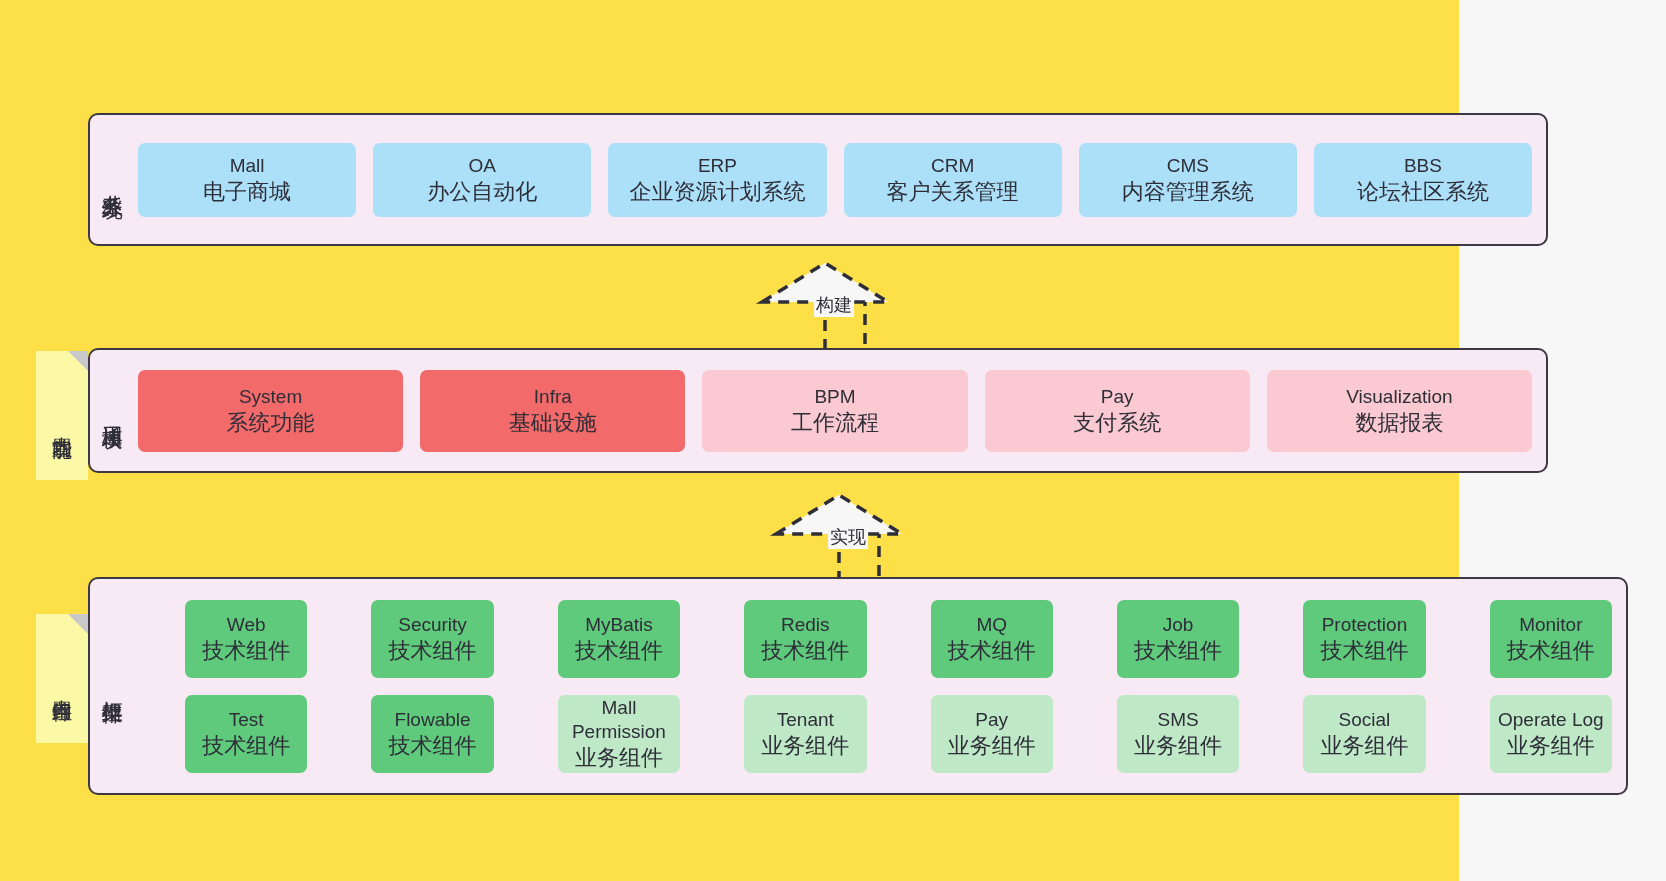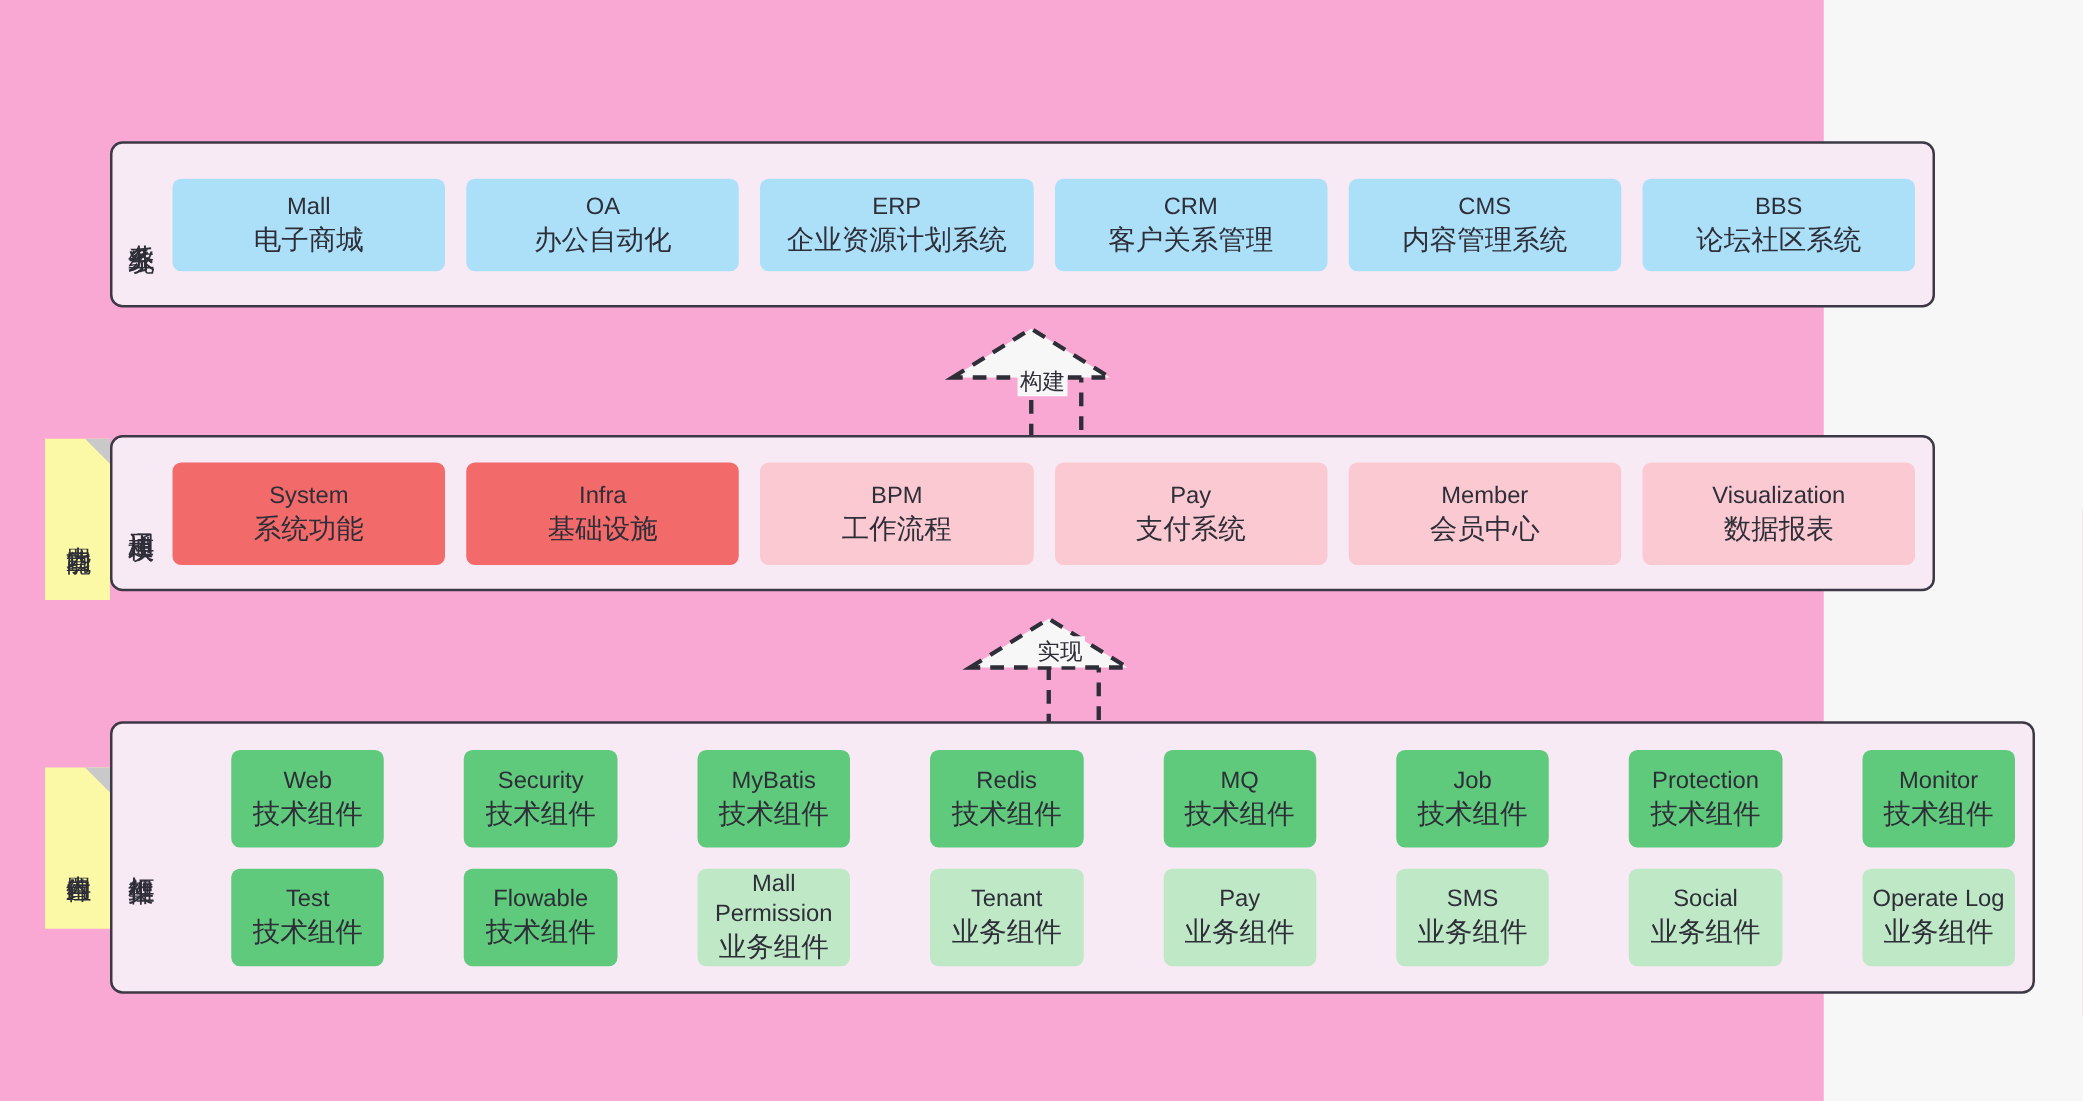--- a/index.html
+++ b/index.html
@@ -8,21 +8,21 @@
     background: #f7f7f7;
     width: 1666px;
     height: 881px;
     overflow: hidden;
     font-family: "Liberation Sans", "DejaVu Sans", sans-serif;
   }
   #canvas {
     position: relative;
     width: 1459px;
     height: 881px;
-    background: #f9a8d4;
+    background: #fde047;
   }
 
   
   .layer {
     position: absolute;
     box-sizing: border-box;
     background: #f8eaf4;
     border: 2px solid #3d3846;
     border-radius: 10px;
     display: flex;
@@ -189,37 +189,33 @@
         </div>
         <div class="card c-pink h-mid">
           <span class="en">BPM</span>
           <span class="cn">工作流程</span>
         </div>
         <div class="card c-pink h-mid">
           <span class="en">Pay</span>
           <span class="cn">支付系统</span>
         </div>
         <div class="card c-pink h-mid">
-          <span class="en">Member</span>
-          <span class="cn">会员中心</span>
-        </div>
-        <div class="card c-pink h-mid">
           <span class="en">Visualization</span>
           <span class="cn">数据报表</span>
         </div>
       </div>
     </div>
   </div>
 
   <div class="arrow" style="left:766px; top:490px; width:160px; height:95px;">
     <svg width="160" height="95" viewBox="0 0 160 95">
       <path d="M 73 43 L 73 92 L 113 92 L 113 43" fill="none" stroke="#2e2e38" stroke-width="3.5" stroke-dasharray="11,8"></path>
       <path d="M 10 44 L 73 5 L 136 44 Z" fill="#f7f7f7" stroke="#2e2e38" stroke-width="3.5" stroke-dasharray="11,8"></path>
     </svg>
-    <span class="lbl" style="left:62px; top:19px;">实现</span>
+    <span class="lbl" style="left:62px; top:35px;">实现</span>
   </div>
 
   <div class="note" style="left:36px; top:614px; width:52px; height:129px;">
     <span class="fold"></span>
     <span>内置组件</span>
   </div>
 
   <div class="layer" style="left:88px; top:577px; width:1540px; height:218px;">
     <div class="layer-title">框架组件</div>
     <div class="layer-body">

